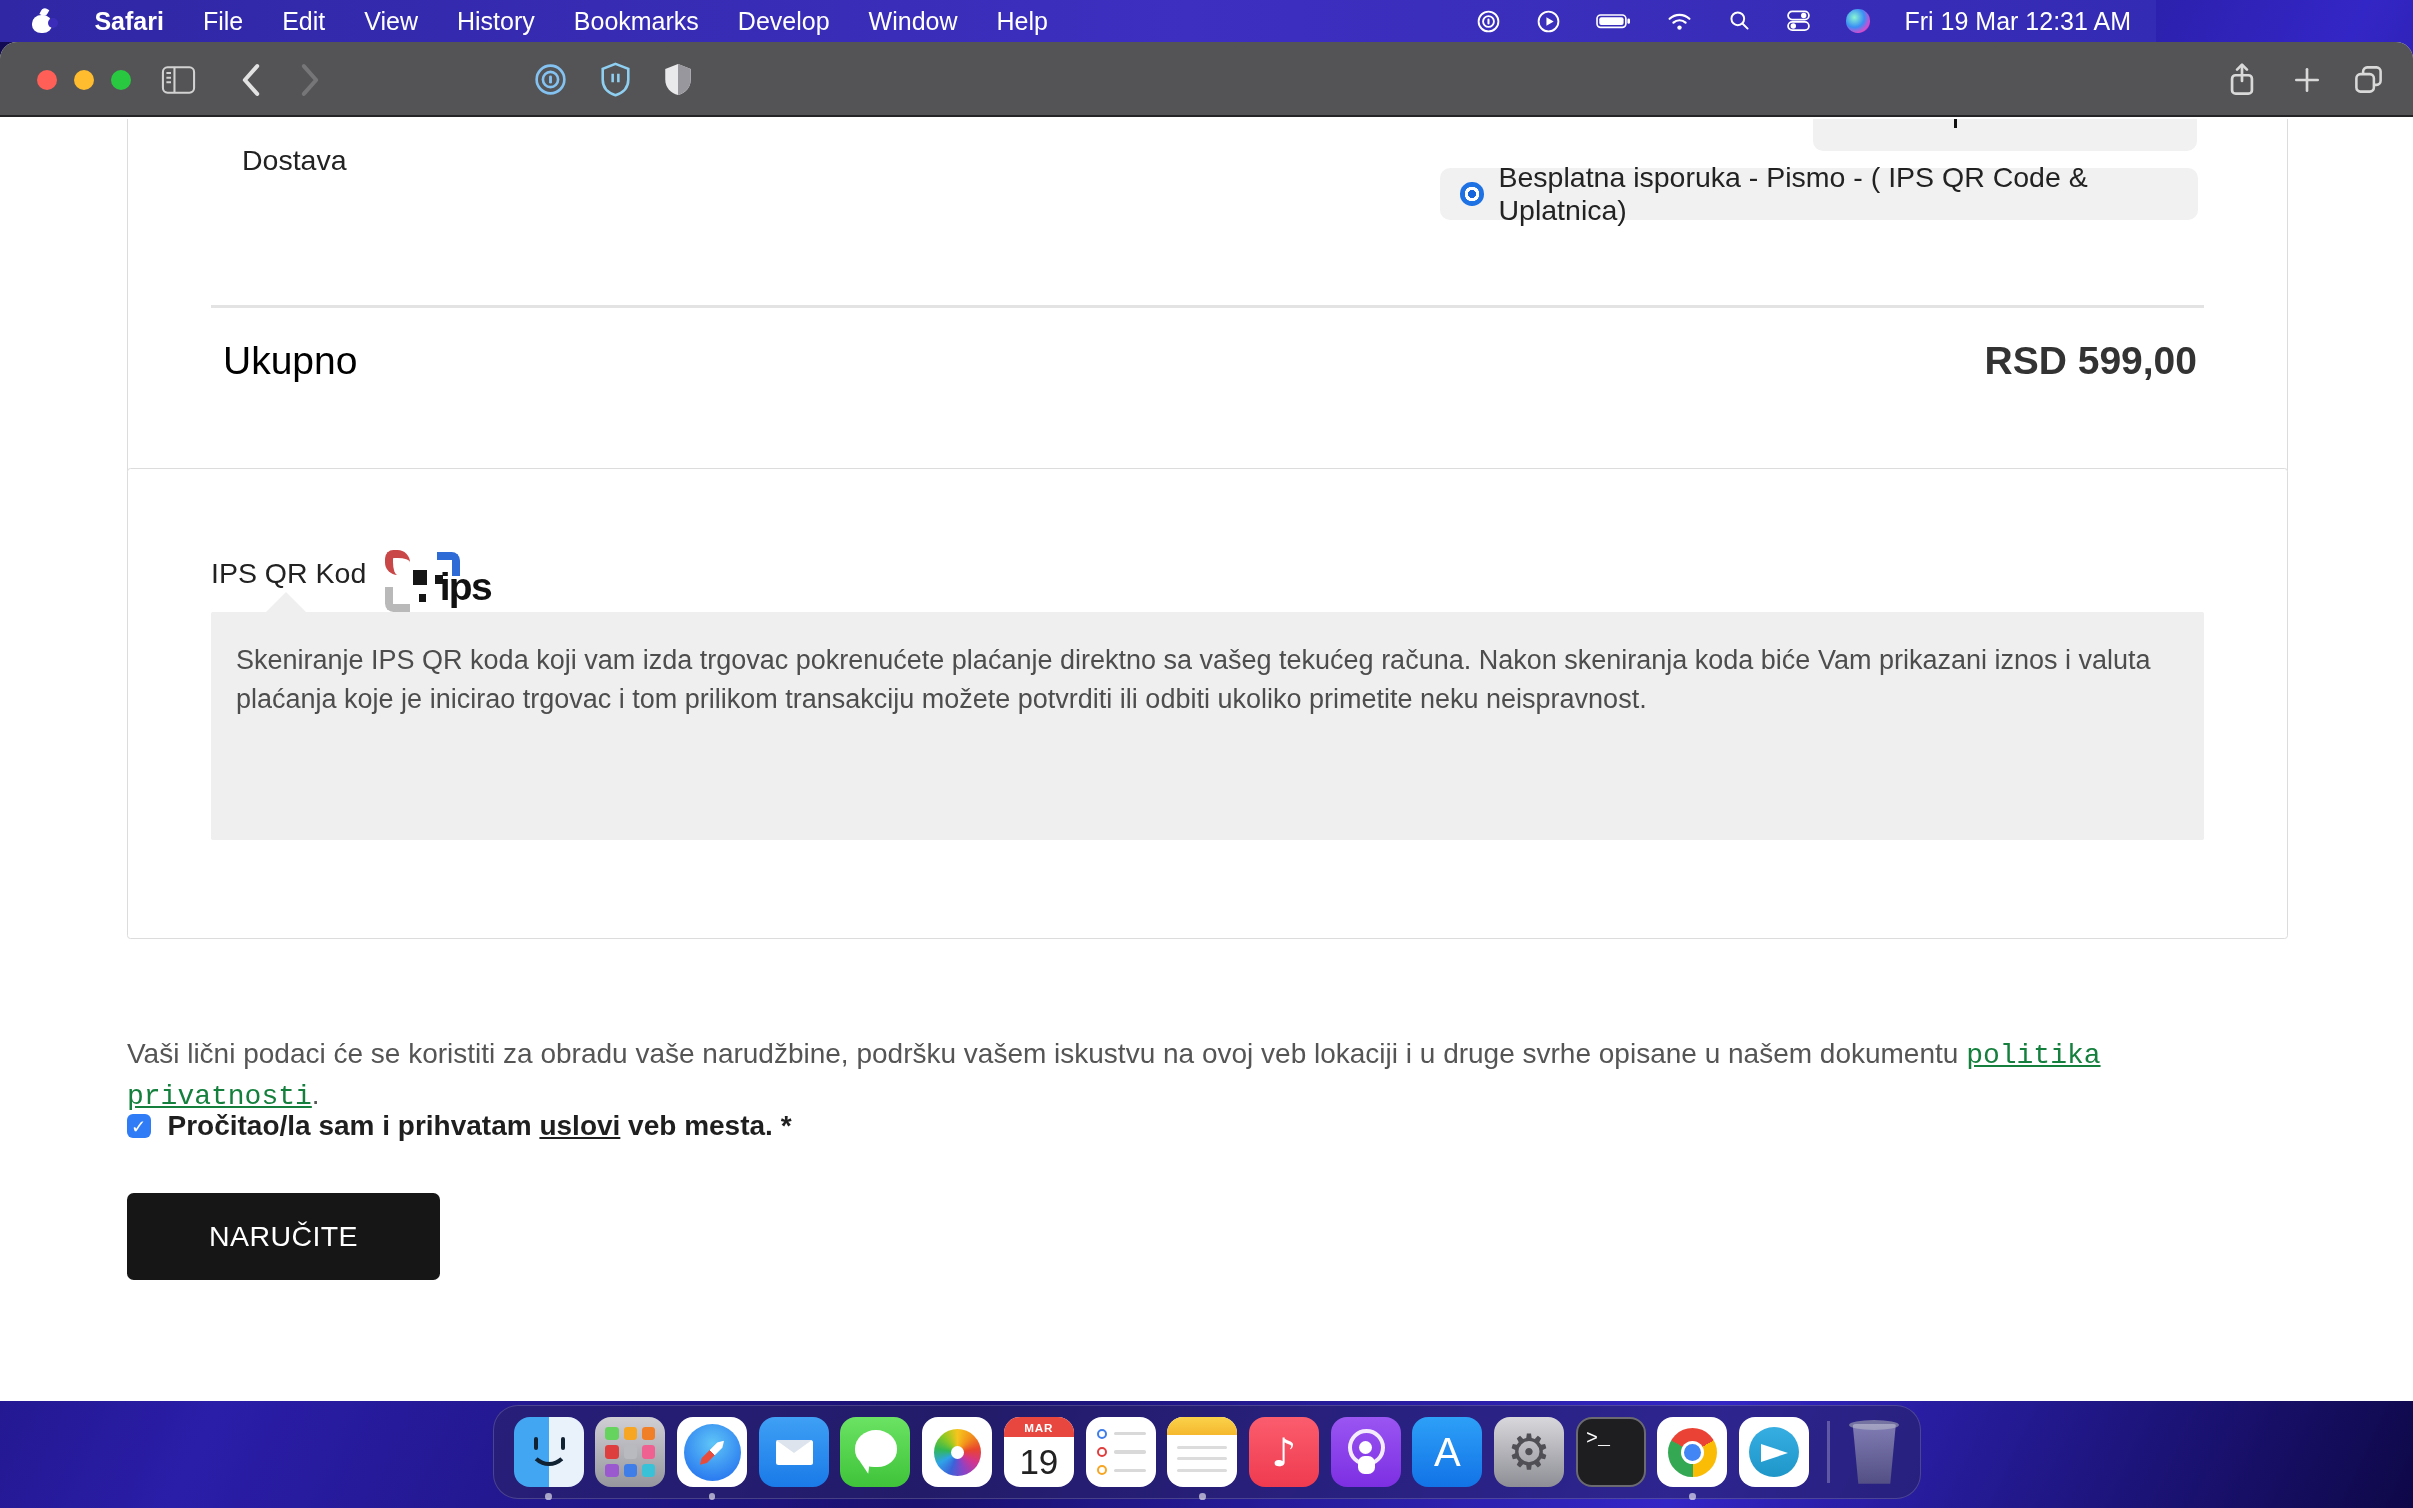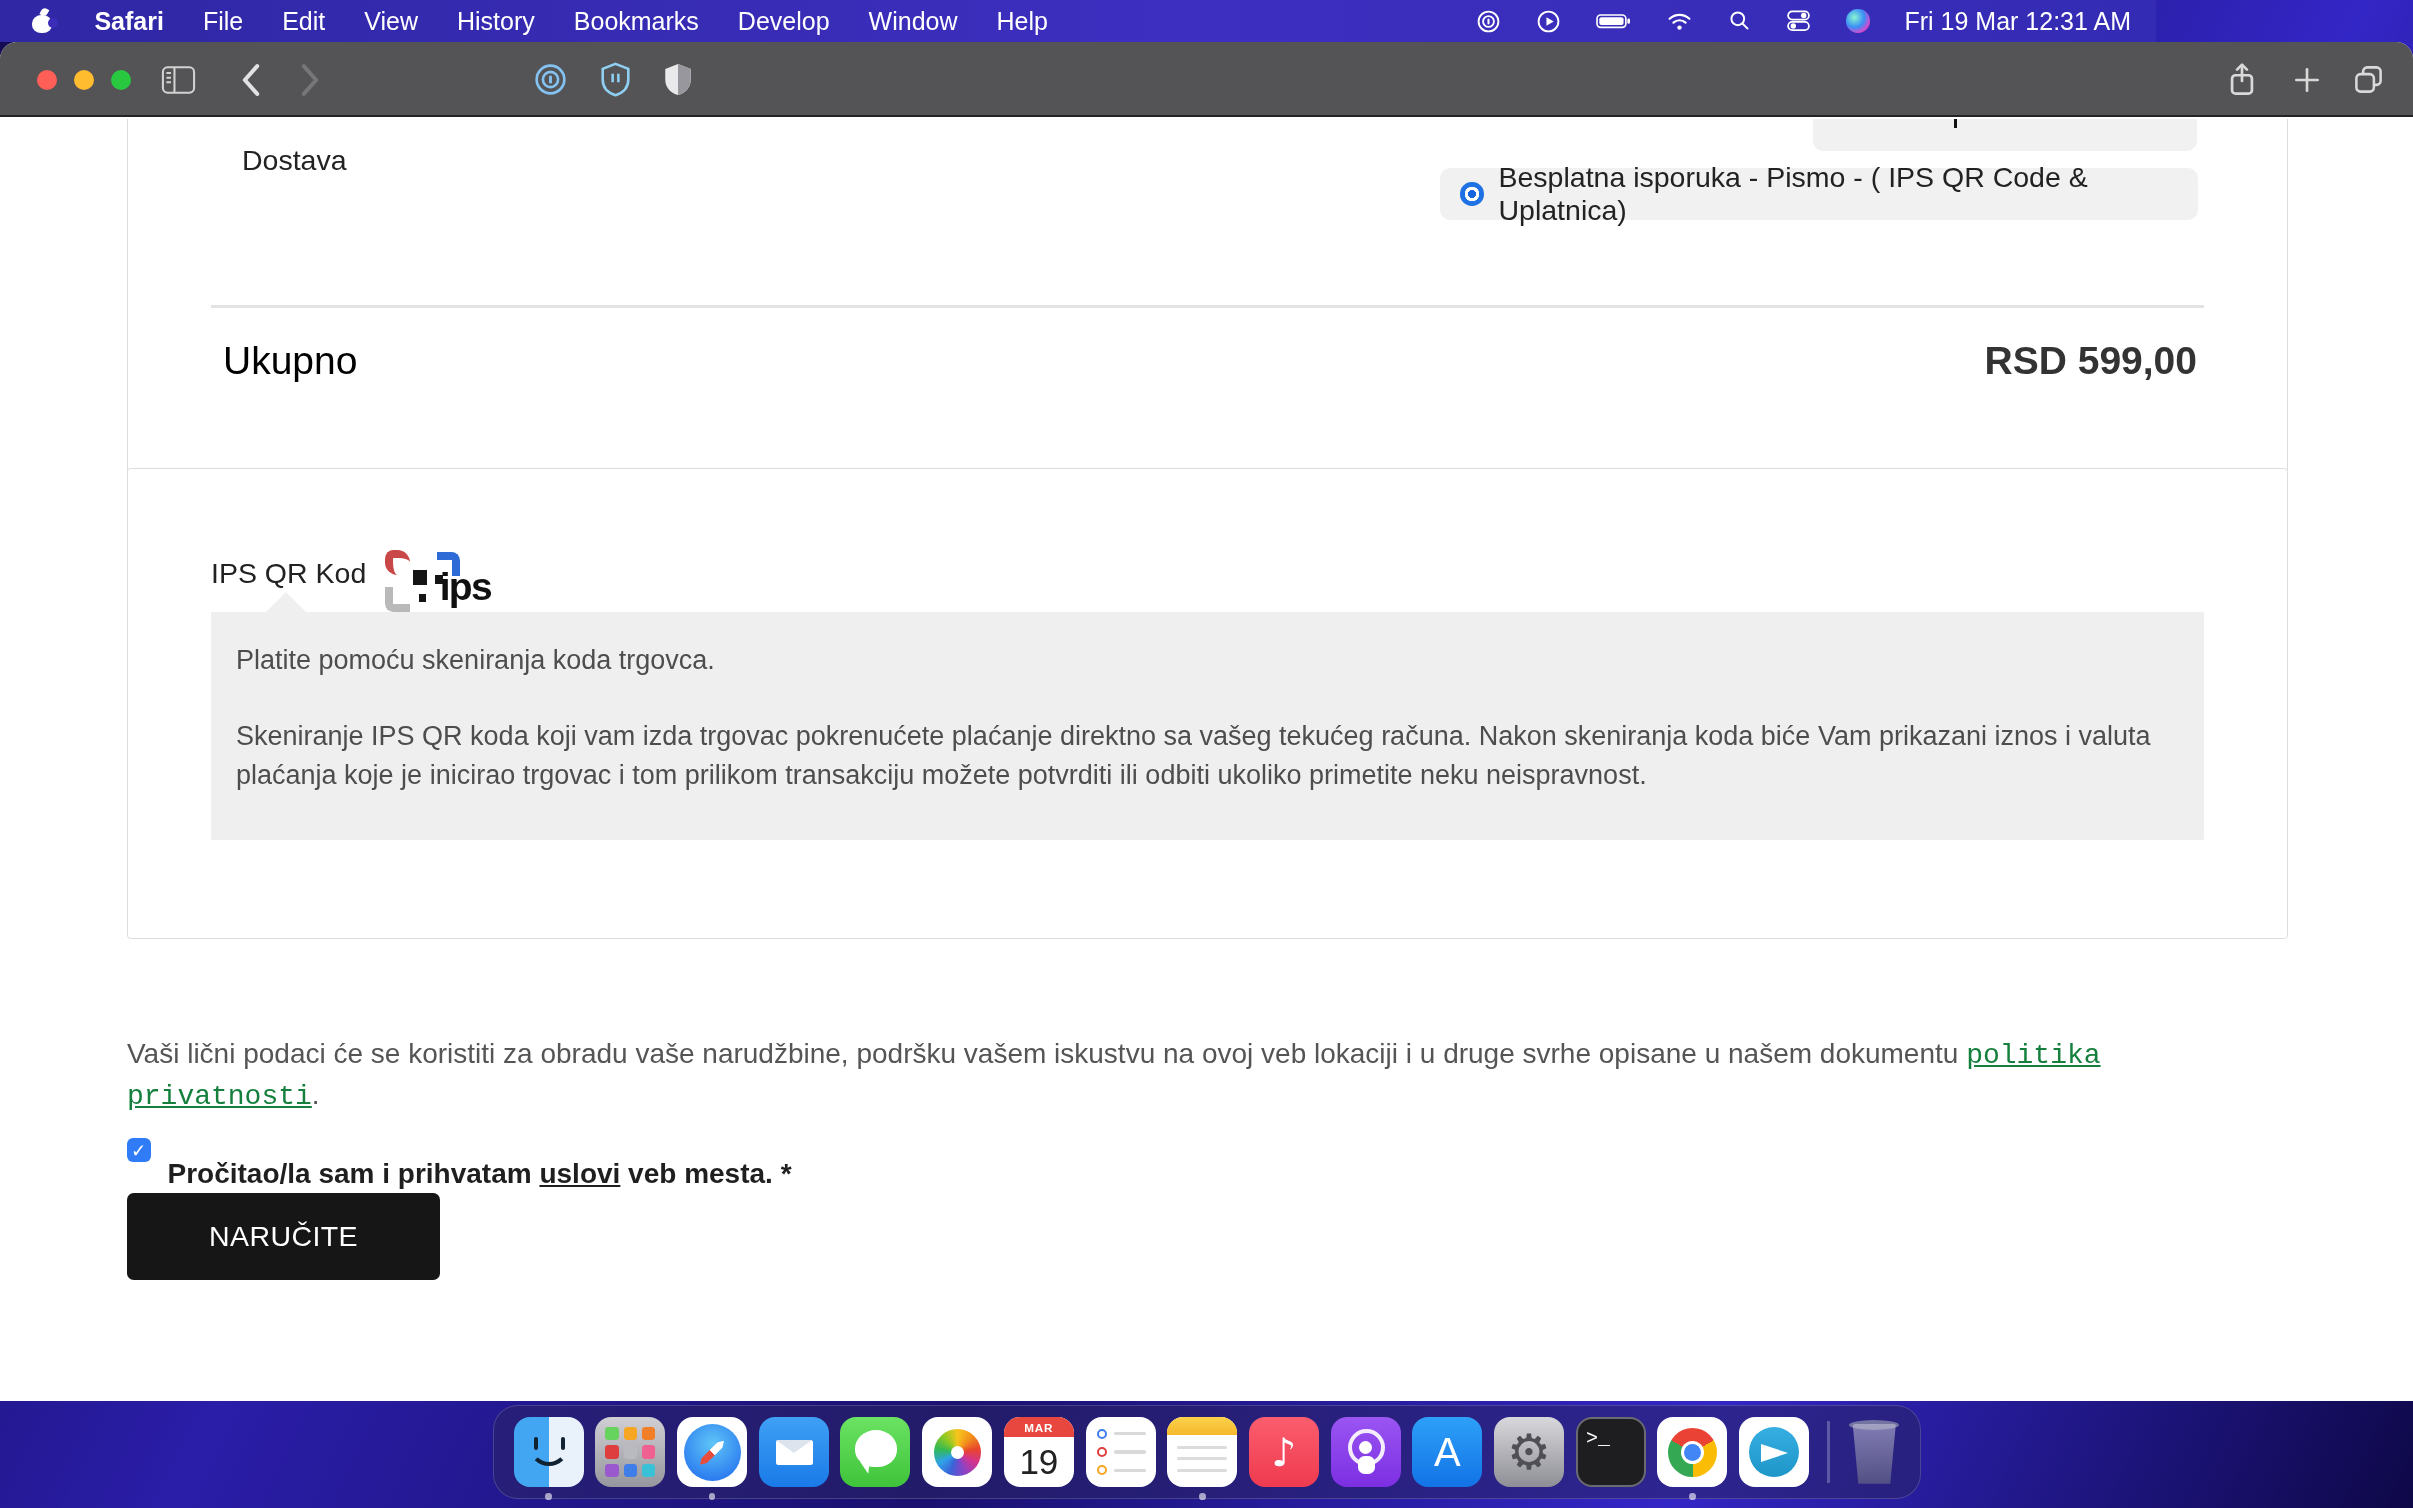--- a/index.html
+++ b/index.html
@@ -80,21 +80,21 @@
   .bubble { position:absolute; left:211px; top:493px; width:1993px; height:228px; background:#efefef; border-radius:1.7px; padding:28.5px 25px; }
   .bubble p { font-size:27px; line-height:39px; color:#4d4d4d; }
   .bubble .p1 { margin-bottom:37px; }
 
   .privacy { position:absolute; left:127px; top:915px; width:2145px; font-size:28px; line-height:39px; color:#555; }
   .privacy a { color:#15803d; text-decoration:underline;font-family:Liberation Mono, monospace; }
 
   .terms { position:absolute; left:127px; top:991px; display:flex; align-items:center; gap:17px; }
   .checkbox { width:23.5px; height:23.5px; border-radius:5.9px; background:#2f7cf6; display:flex; align-items:center; justify-content:center;
     color:#fff; font-size:18.4px; font-weight:700; font-family:"DejaVu Sans", sans-serif; }
-  .terms-label { font-size:28px; font-weight:700; color:#1f1f1f;margin-top:48px; }
+  .terms-label { font-size:28px; font-weight:700; color:#1f1f1f; }
   .terms-label a { color:#1f1f1f; text-decoration:underline; }
 
   .order-btn { position:absolute; left:127px; top:1074px; width:313px; height:87px; background:#161616; border:none; border-radius:6.7px;
     color:#fff; font-size:28.5px; letter-spacing:0.4px; font-family:"Liberation Sans", sans-serif; cursor:pointer;
     display:flex; align-items:center; justify-content:center; }
 
   
   .dock {
     position:absolute; left:493px; top:1405px; width:1428px; height:94px; z-index:5;
     background:rgba(42,36,100,0.55); border:1.7px solid rgba(255,255,255,0.17); border-radius:25px;
@@ -328,21 +328,20 @@
             <i class="br bl"></i>
           <i class="sq sq1"></i>
             <i class="sq sq2"></i>
             <i class="sq sq3"></i>
           <b class="txt">ips</b>
         </span>
       </div>
 
       <div class="bubble-tip"></div>
       <div class="bubble">
-        <p class="p1">Platite pomoću skeniranja koda trgovca.</p>
         <p>Skeniranje IPS QR koda koji vam izda trgovac pokrenućete plaćanje direktno sa vašeg tekućeg računa. Nakon skeniranja koda biće Vam prikazani iznos i valuta plaćanja koje je inicirao trgovac i tom prilikom transakciju možete potvrditi ili odbiti ukoliko primetite neku neispravnost.</p>
       </div>
 
       <div class="privacy"><span>Vaši lični podaci će se koristiti za obradu vaše narudžbine, podršku vašem iskustvu na ovoj veb lokaciji i u druge svrhe opisane u našem dokumentu </span><a href="#">politika privatnosti</a><span>.</span></div>
 
       <div class="terms">
         <span class="checkbox">✓</span>
         <span class="terms-label"><span>Pročitao/la sam i prihvatam </span><a href="#">uslovi</a><span> veb mesta. *</span></span>
       </div>
 

